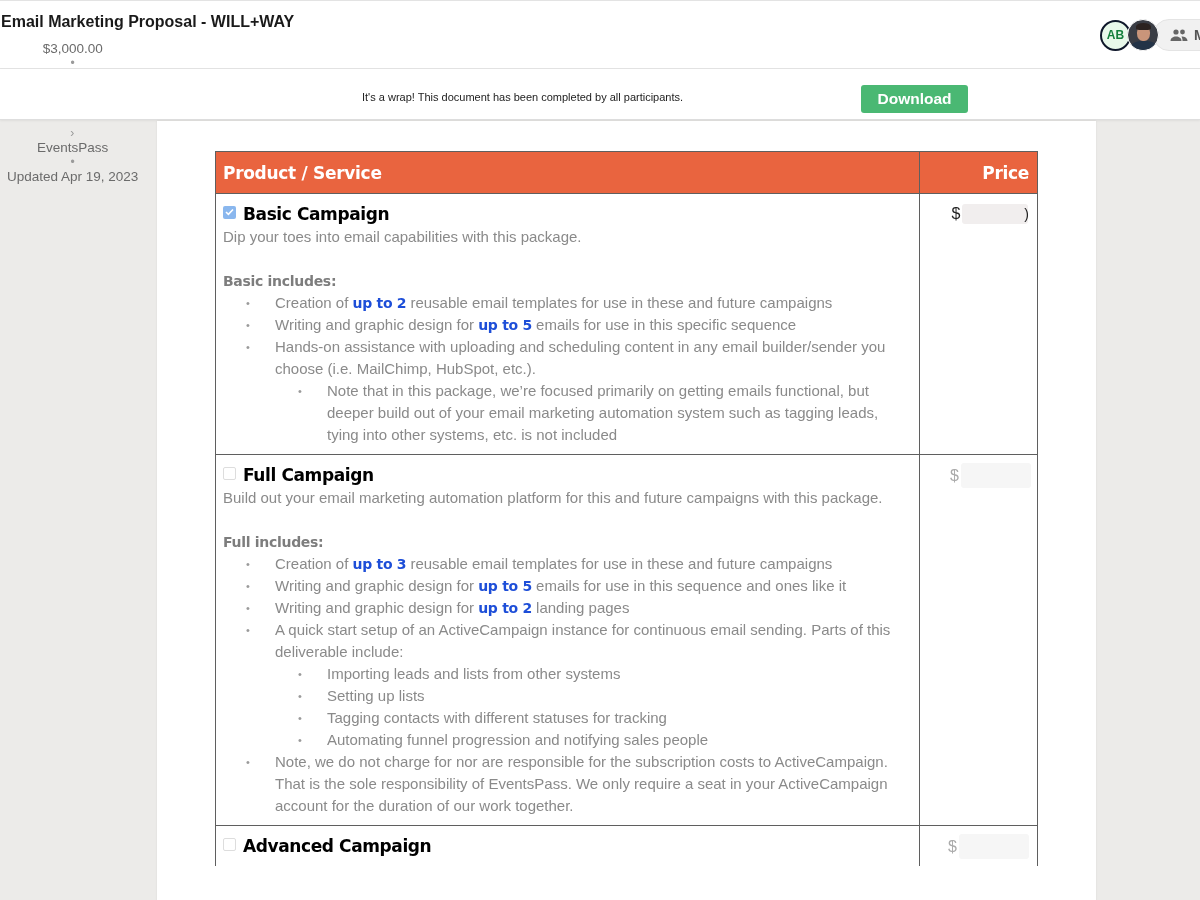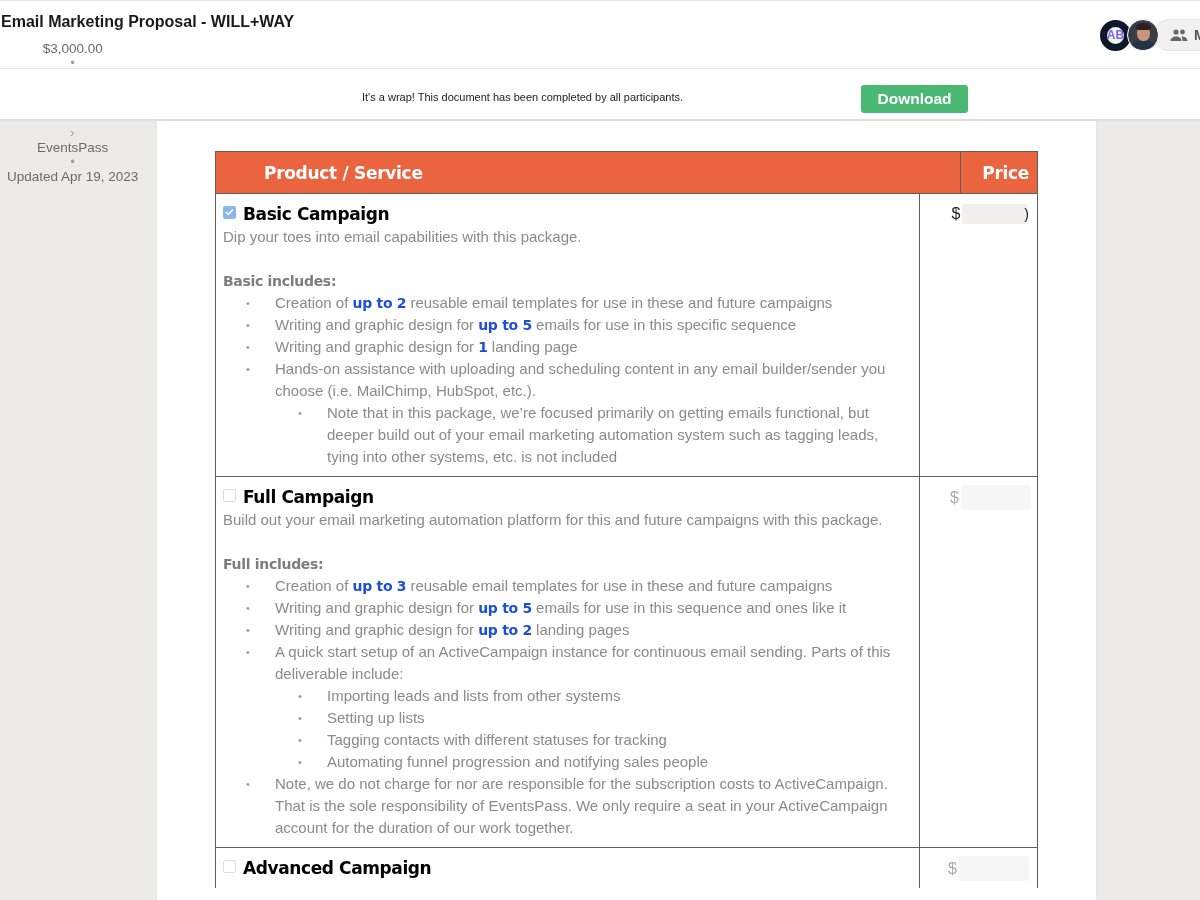--- a/index.html
+++ b/index.html
@@ -8,37 +8,37 @@
 
   .topbar { position: absolute; left: 0; top: 0; width: 1200px; height: 69px; background: #fff; border-top: 1px solid #e3e3e3; border-bottom: 1px solid #e3e3e3; }
   .doc-title { position: absolute; left: 1px; top: 12px; font-size: 16px; font-weight: bold; color: #1a1a1a; letter-spacing: 0; }
   .meta { position: absolute; left: 7px; top: 40px; font-size: 13.5px; color: #6b6b6b; display: flex; align-items: center; white-space: nowrap; flex-direction: column; }
   .meta .dot { margin: 0 8px; color: #9a9a9a; font-size: 12px; }
   .meta .chev { margin: 0 9px 0 8px; color: #9a9a9a; font-size: 12px; }
   .folder-icon { width: 17px; height: 13px; margin-right: 8px; display: inline-block; }
   .ellipsis { letter-spacing: 1px; color: #777; font-size: 12px; }
 
   .avatars { position: absolute; left: 1100px; top: 18px; display: flex; align-items: center; }
-  .av-ab { width: 31px; height: 31px; border-radius: 50%; background: #e8f8ea; border: 7px solid #0f172a; color: #8b5cf6; font-size: 12px; font-weight: bold; display: flex; align-items: center; justify-content: center; position: relative; z-index: 1; text-align: right; }
+  .av-ab { width: 31px; height: 31px; border-radius: 50%; background: #e8f8ea; border: 2px solid #0f172a; color: #15803d; font-size: 12px; font-weight: bold; display: flex; align-items: center; justify-content: center; position: relative; z-index: 1; text-align: right; }
   .av-photo { width: 32px; height: 32px; border-radius: 50%; margin-left: -4px; position: relative; z-index: 2; overflow: hidden; background: #3a3d45; border: 1px solid #fff; }
   .av-photo .face { position: absolute; left: 9px; top: 5px; width: 13px; height: 16px; border-radius: 45%; background: #c9957a; }
   .av-photo .hair { position: absolute; left: 8px; top: 3px; width: 15px; height: 7px; border-radius: 50% 50% 20% 20%; background: #2b2220; }
   .av-photo .suit { position: absolute; left: 3px; top: 21px; width: 26px; height: 14px; border-radius: 40% 40% 0 0; background: #233347; }
   .members-btn { margin-left: -6px; height: 32px; padding: 0 10px 0 16px; border-radius: 16px; background: #f1f1f1; border: 1px solid #e4e4e4; display: flex; align-items: center; color: #555; font-weight: bold; font-size: 14px; z-index: 0; }
   .members-btn svg { margin-right: 6px; }
 
   .banner { position: absolute; left: 0; top: 69px; width: 1200px; height: 51px; background: #fff; border-bottom: 1px solid #dedede; box-shadow: 0 1px 2px rgba(0,0,0,0.06); }
   .banner-text { position: absolute; left: 362px; top: 22px; font-size: 11px; color: #222; }
   .download-btn { position: absolute; left: 861px; top: 16px; width: 107px; height: 28px; background: #4ab873; border-radius: 3px; color: #fff; font-size: 15.5px; font-weight: bold; display: flex; align-items: center; justify-content: center; border: none; }
 
   .page { position: absolute; left: 157px; top: 121px; width: 939px; height: 800px; background: #fff; box-shadow: 0 0 2px rgba(0,0,0,0.08); }
 
   .tbl { position: absolute; left: 58px; top: 30px; width: 823px; border: 1px solid #5f5f5f; border-bottom: none; }
   .tbl-head { display: flex; height: 42px; background: #e9643f; border-bottom: 1px solid #5f5f5f; }
-  .th-prod { width: 704px; border-right: 1px solid #5f5f5f; color: #fff; font-weight: bold; font-size: 17px; padding: 11px 0 0 7px; font-family: "DejaVu Sans", sans-serif; letter-spacing: -0.3px; margin-left: 41px; }
+  .th-prod { width: 704px; border-right: 1px solid #5f5f5f; color: #fff; font-weight: bold; font-size: 17px; padding: 11px 0 0 7px; font-family: "DejaVu Sans", sans-serif; letter-spacing: -0.3px; }
   .th-price { flex: 1; color: #fff; font-weight: bold; font-size: 17px; text-align: right; padding: 11px 8px 0 0; font-family: "DejaVu Sans", sans-serif; letter-spacing: -0.3px; }
 
   .row { display: flex; border-bottom: 1px solid #5f5f5f; }
   .cell-prod { width: 704px; border-right: 1px solid #5f5f5f; padding: 9px 8px 8px 7px; color: #8a8a8a; font-size: 15px; line-height: 22px; }
   .cell-price { flex: 1; position: relative; }
 
   .item-title { display: flex; align-items: center; color: #000; font-size: 17px; font-weight: bold; font-family: "DejaVu Sans", sans-serif; letter-spacing: -0.4px; height: 22px; margin-bottom: 0; }
   .cb { width: 13px; height: 13px; border-radius: 2px; margin-right: 7px; margin-top: -4px; display: inline-flex; align-items: center; justify-content: center; }
   .cb.on { background: #8ab7ee; }
   .cb.off { background: #fff; border: 1px solid #ddd; }
@@ -117,21 +117,20 @@
                 <path d="M1 4l2.4 2.4L8 1.5" fill="none" stroke="#fff" stroke-width="1.6"></path>
               </svg>
           </span>
           <span>Basic Campaign</span>
         </div>
         <div class="desc">Dip your toes into email capabilities with this package.</div>
         <div class="inc-label">Basic includes:</div>
         <ul class="l1">
           <li><span>Creation of </span><b class="em">up to 2</b><span> reusable email templates for use in these and future campaigns</span></li>
           <li><span>Writing and graphic design for </span><b class="em">up to 5</b><span> emails for use in this specific sequence</span></li>
-          <li><span>Writing and graphic design for </span><b class="em">1</b><span> landing page</span></li>
           <li><span>Hands-on assistance with uploading and scheduling content in any email builder/sender you choose (i.e. MailChimp, HubSpot, etc.).</span>
             <ul class="l2">
               <li>Note that in this package, we’re focused primarily on getting emails functional, but deeper build out of your email marketing automation system such as tagging leads, tying into other systems, etc. is not included</li>
             </ul>
           </li>
         </ul>
       </div>
       <div class="cell-price">
         <div class="price-wrap" style="top:10px;right:8px;">
           <span class="price-dollar">$</span>

